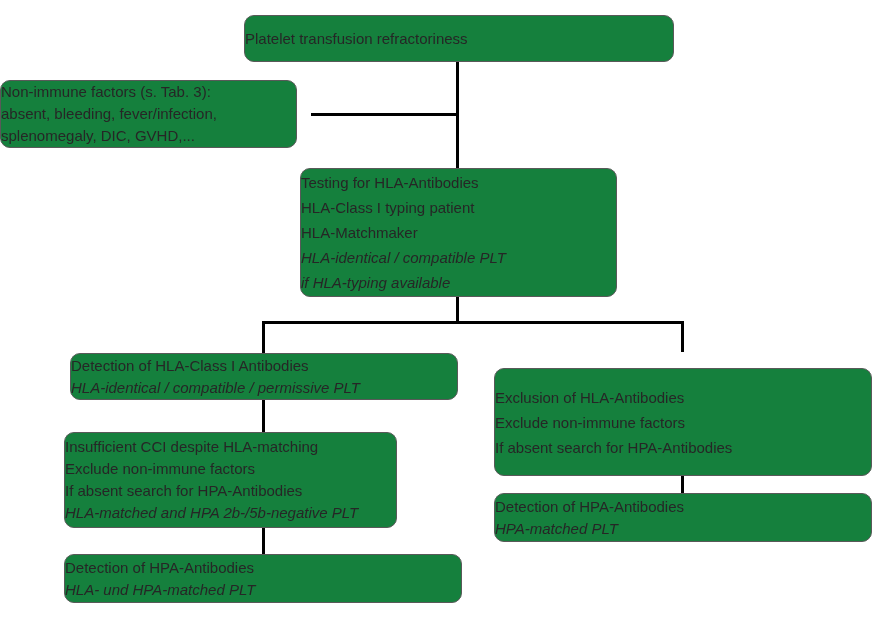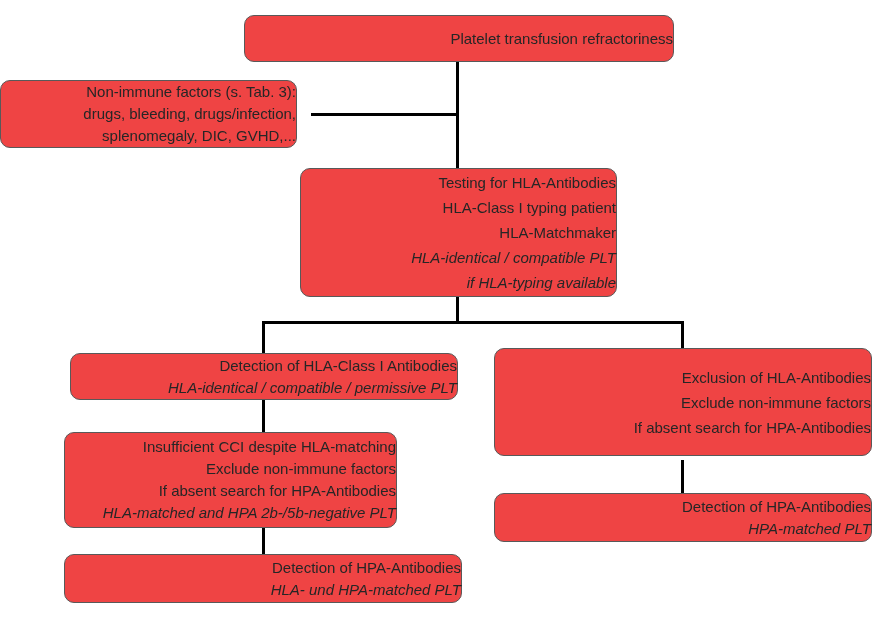--- a/index.html
+++ b/index.html
@@ -14,26 +14,26 @@
     background: #ffffff;
     font-family: "Liberation Sans", "DejaVu Sans", sans-serif;
     color: #262626;
     overflow: hidden;
   }
   .box {
     position: absolute;
     box-sizing: border-box;
     border: 1.6px solid #595959;
     border-radius: 10px;
-    background: #ef4444;
+    background: #15803d;
     display: flex;
     flex-direction: column;
     justify-content: center;
     align-items: center;
-    text-align: right;
+    text-align: left;
     z-index: 2;
   }
   .box .line {
     width: 100%;
     font-size: 15px;
     line-height: 22px;
     white-space: nowrap;
   }
   .box .line.italic {
     font-style: italic;
@@ -45,21 +45,21 @@
   }
 
   
   #box-root             { left: 244px; top: 15px;  width: 430px; height: 47px; }
   #box-non-immune       { left: 0;  top: 80px;  width: 297px; height: 68px; }
   #box-testing          { left: 300px; top: 168px; width: 317px; height: 129px; }
   #box-testing .line    { line-height: 25px; }
   #box-detection-hla    { left: 70px;  top: 353px; width: 388px; height: 47px; }
   #box-insufficient-cci { left: 64px;  top: 432px; width: 333px; height: 96px; }
   #box-detection-hpa-left { left: 64px; top: 554px; width: 398px; height: 49px; }
-  #box-exclusion-hla    { left: 494px; top: 348px; width: 378px; height: 108px; }
+  #box-exclusion-hla    { left: 494px; top: 368px; width: 378px; height: 108px; }
   #box-exclusion-hla .line { line-height: 25px; }
   #box-detection-hpa-right { left: 494px; top: 493px; width: 378px; height: 49px; }
 
   
   #conn-root-trunk      { left: 456px; top: 62px;  width: 3px;   height: 106px; }
   #conn-non-immune      { left: 311px; top: 113px; width: 146px; height: 3px; }
   #conn-testing-trunk   { left: 456px; top: 297px; width: 3px;   height: 27px; }
   #conn-tbar            { left: 262px; top: 321px; width: 422px; height: 3px; }
   #conn-left-drop       { left: 262px; top: 321px; width: 3px;   height: 32px; }
   #conn-right-drop      { left: 681px; top: 321px; width: 3px;   height: 31px; }
@@ -81,21 +81,21 @@
   <div class="connector" id="conn-hla-to-cci"></div>
   <div class="connector" id="conn-cci-to-hpa"></div>
   <div class="connector" id="conn-excl-to-hpa"></div>
 
   <div class="box" id="box-root">
     <div class="line">Platelet transfusion refractoriness</div>
   </div>
 
   <div class="box" id="box-non-immune">
     <div class="line">Non-immune factors (s. Tab. 3):</div>
-    <div class="line">drugs, bleeding, drugs/infection,</div>
+    <div class="line">absent, bleeding, fever/infection,</div>
     <div class="line">splenomegaly, DIC, GVHD,...</div>
   </div>
 
   <div class="box" id="box-testing">
     <div class="line">Testing for HLA-Antibodies</div>
     <div class="line">HLA-Class I typing patient</div>
     <div class="line">HLA-Matchmaker</div>
     <div class="line italic">HLA-identical / compatible PLT</div>
     <div class="line italic">if HLA-typing available</div>
   </div>

